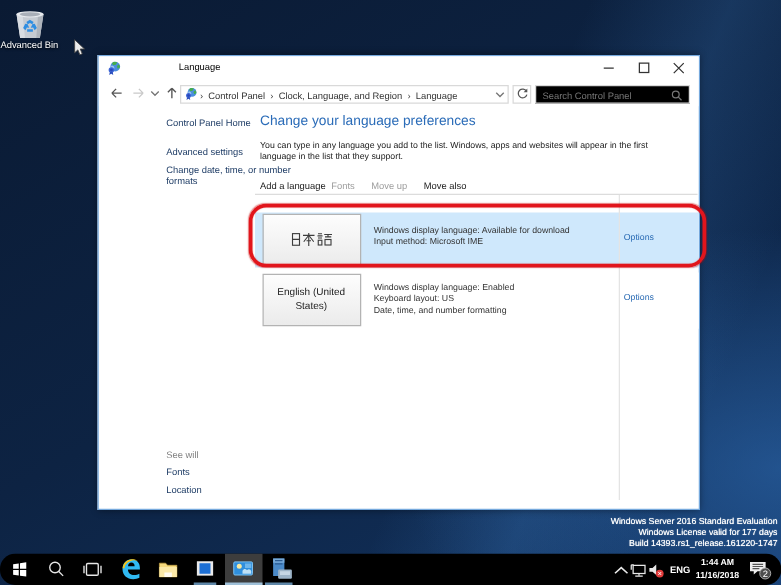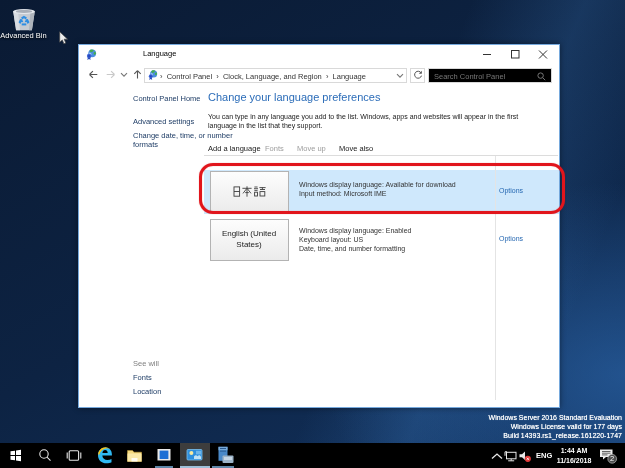--- a/index.html
+++ b/index.html
@@ -40,21 +40,21 @@
 #box-en{top:1.5px;height:39.5px;font-size:8px;line-height:10.4px;padding-top:0;display:flex;align-items:center;justify-content:center;}
 .rowtext{position:absolute;left:95px;font-size:7px;color:#333;line-height:9px;}
 .opt{position:absolute;left:295px;font-size:7px;color:#2668b2;}
 #vline{position:absolute;left:416px;top:111px;width:1px;height:244px;background:#e4e4e4;}
 
 #redrect{left:199px;top:163.2px;width:360px;height:44.8px;border:3.5px solid #e1151c;border-radius:14px;
   box-shadow:0 0 1px rgba(200,0,0,.5), inset 0 0 1px rgba(200,0,0,.5);}
 
 #sysinfo{right:3px;top:414px;text-align:right;color:#fff;font-size:7px;line-height:8.9px;text-shadow:0 0 0.7px rgba(255,255,255,.95);}
 
-#taskbar{left:0;top:443px;width:625px;height:25px;background:#000;}
+#taskbar{left:0;top:443px;width:625px;height:25px;background:#000;border-radius:12px;}
 .tb{position:absolute;top:0;height:25px;}
 .trayicon{position:absolute;top:0;height:25px;}
 #clock{position:absolute;left:553px;top:3.2px;width:42px;text-align:center;color:#fff;font-size:7px;line-height:10.3px;font-weight:bold;}
 #eng{position:absolute;left:536px;top:7.5px;color:#fff;font-size:7.5px;font-weight:bold;}
 
 #rbin-label{left:0px;top:31px;width:47px;text-align:center;color:#fff;font-size:7.5px;text-shadow:0 1px 2px #000;}
 </style>
 </head>
 <body>
 

